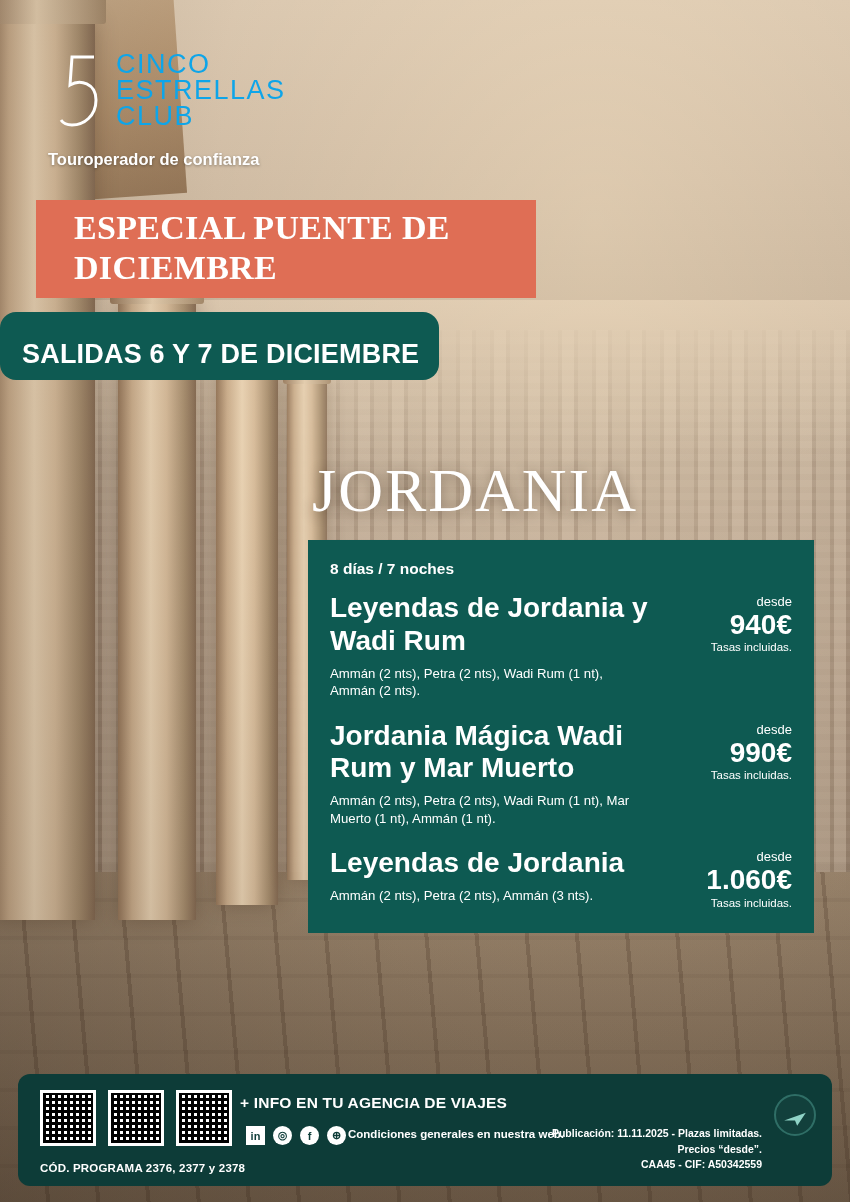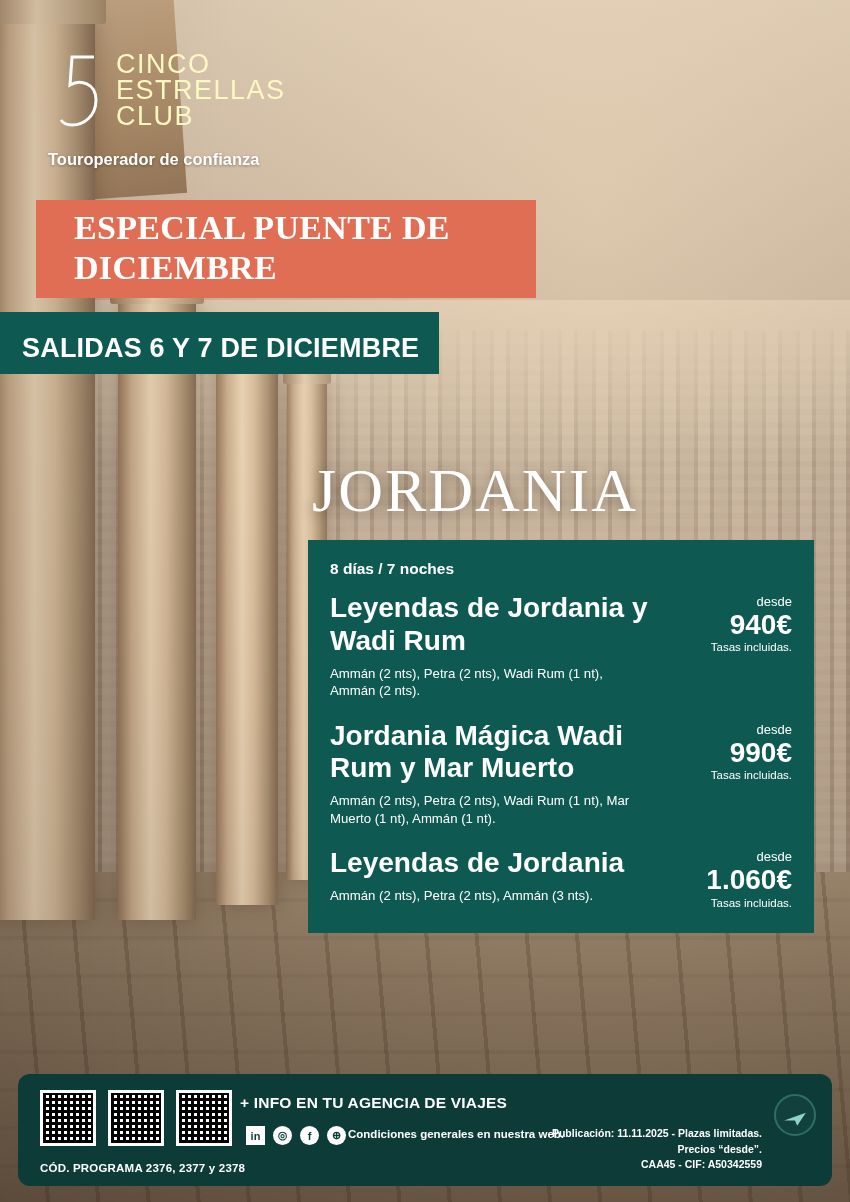--- a/index.html
+++ b/index.html
@@ -80,21 +80,21 @@
   }
   .warm-overlay {
     position:absolute; inset:0;
     background: radial-gradient(ellipse at 70% 18%, rgba(255,228,190,.35), rgba(255,190,130,.08) 45%, rgba(60,40,25,.25) 100%);
   }
 
   
   .logo-wrap {
     position: absolute; left: 58px; top: 52px;
     display: flex; align-items: flex-start; gap: 14px;
-    color: #fef9c3;
+    color: #0ea5e9;
   }
   .logo-mark {
     width: 44px; height: 78px; position: relative; flex: none;
   }
   .logo-mark svg { width: 44px; height: 78px; display:block; }
   .logo-text {
     line-height: .96;
     letter-spacing: 1.5px;
   }
   .logo-text .l1 { font-size: 27px; font-weight: 400; display:block; }
@@ -115,21 +115,22 @@
     margin-left: 36px;
   }
   .banner-red h1 {
     color: #fff; font-size: 34px; font-weight: 800; letter-spacing: .3px;
     line-height: 1.18; font-family: "Liberation Serif", serif;
     text-transform: uppercase;
   }
   .banner-teal {
     position: absolute; left: 0; top: 312px;
     background: #0e5a52;
-    padding: 21px 20px 10px 22px;
+    padding: 27px 20px 10px 22px;
+    border-radius: 16px;
   }
   .banner-teal h2 {
     color: #fff; font-size: 27px; font-weight: 800; letter-spacing: .2px;
   }
 
   
   .destination {
     position: absolute; left: 312px; top: 455px;
     color: #fff;
     font-family: "Liberation Serif", serif;

